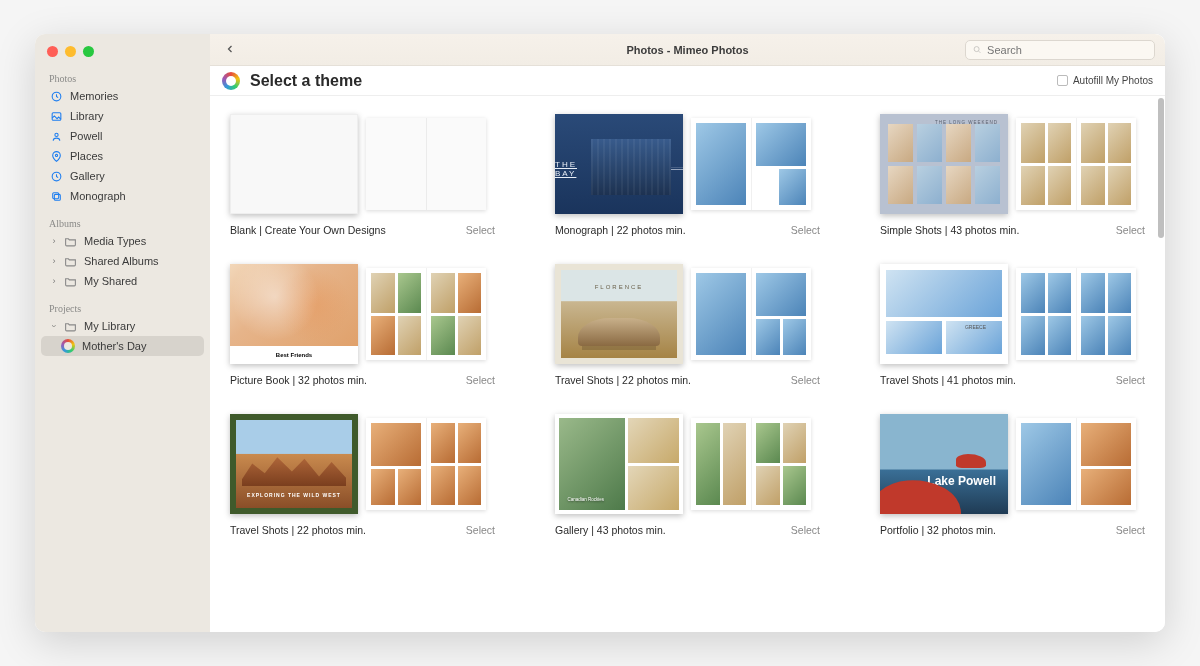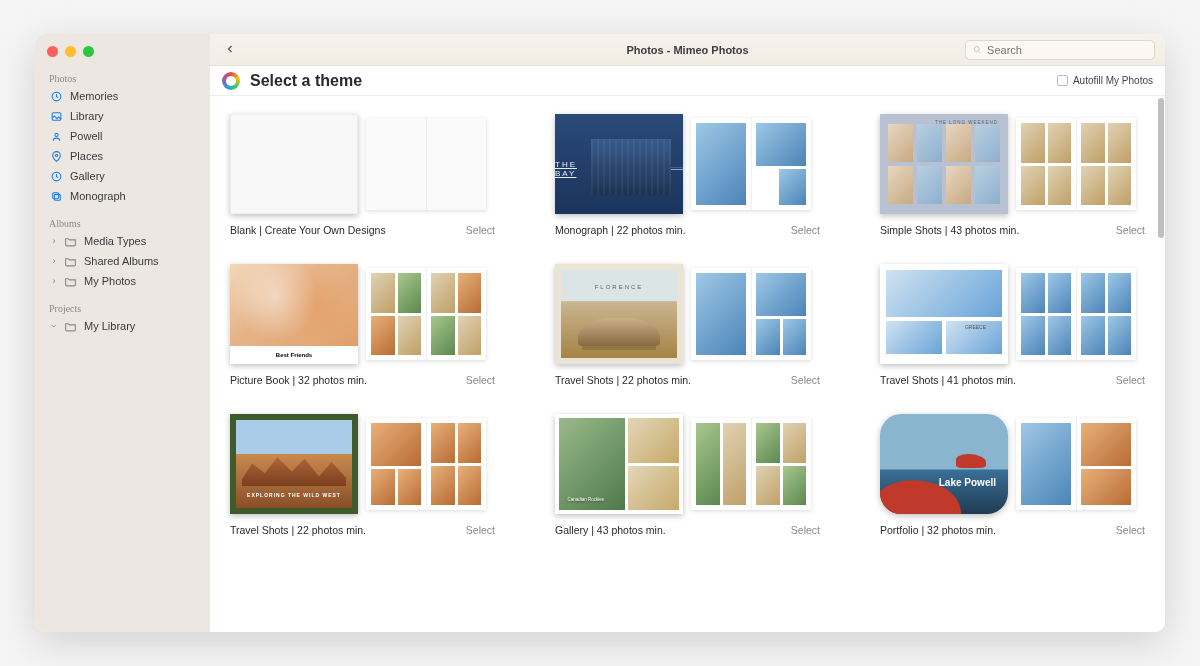--- a/index.html
+++ b/index.html
@@ -290,21 +290,21 @@
   .cover.gallery .ph.s { --c1:#e3d6b8; --c2:#c7a96a;}
   .cover.gallery .cap {
     position:absolute; bottom:12px; left:0; right:52%;
     text-align:center; font-size:4.5px; color:#fff;
     text-shadow:0 1px 2px rgba(0,0,0,.5);
   }
   .cover.lake {
     background: linear-gradient(#89b5cf 55%, #3a6f96 56%, #1f3b54);
     position:relative;
     display:flex; align-items:flex-end; justify-content:flex-end;
-    color:#fff; font-size:10px; font-weight:600; padding:0 12px 26px 0;border-radius:21px;
+    color:#fff; font-size:12px; font-weight:600; padding:0 12px 26px 0;
   }
   .cover.lake::before {
     content:""; position:absolute;
     left:-10px; bottom:-6px; width:90px; height:40px;
     background:#c0392b;
     border-radius: 60% 80% 10% 10% / 100% 120% 10% 10%;
     transform:rotate(-4deg);
   }
   .cover.lake::after {
     content:""; position:absolute;
@@ -413,35 +413,41 @@
           </span>
         <span>Shared Albums</span>
       </li>
       <li class="nav-item gray">
         <span class="disclosure">›</span>
         <span class="icn">
             <svg viewBox="0 0 24 24" fill="none" stroke="currentColor" stroke-width="2">
               <path d="M3 7h5l2 2h11v9a2 2 0 0 1-2 2H5a2 2 0 0 1-2-2V7z"></path>
             </svg>
           </span>
-        <span>My Photos</span>
+        <span>My Shared</span>
       </li>
     </ul>
 
     <div class="section-gap"></div>
     <div class="section-header">Projects</div>
     <ul class="nav-list">
       <li class="nav-item gray">
         <span class="disclosure" style="transform:rotate(90deg)">›</span>
         <span class="icn">
             <svg viewBox="0 0 24 24" fill="none" stroke="currentColor" stroke-width="2">
               <path d="M3 7h5l2 2h11v9a2 2 0 0 1-2 2H5a2 2 0 0 1-2-2V7z"></path>
             </svg>
           </span>
         <span>My Library</span>
+      </li>
+      <li class="nav-item selected nav-indent">
+        <span class="icn" style="background:conic-gradient(#e74c3c,#f1c40f,#2ecc71,#3498db,#9b59b6,#e74c3c);border-radius:50%;position:relative">
+            <span style="position:absolute;inset:3px;border-radius:50%;background:#ece8e1"></span>
+          </span>
+        <span>Mother's Day</span>
       </li>
     </ul>
   </aside>
 
   <div class="main">
     <div class="toolbar">
       <div class="back-chevron">
         <svg width="12" height="12" viewBox="0 0 24 24" fill="none" stroke="currentColor" stroke-width="2.5">
             <path d="M15 6l-6 6 6 6"></path>
           </svg>

